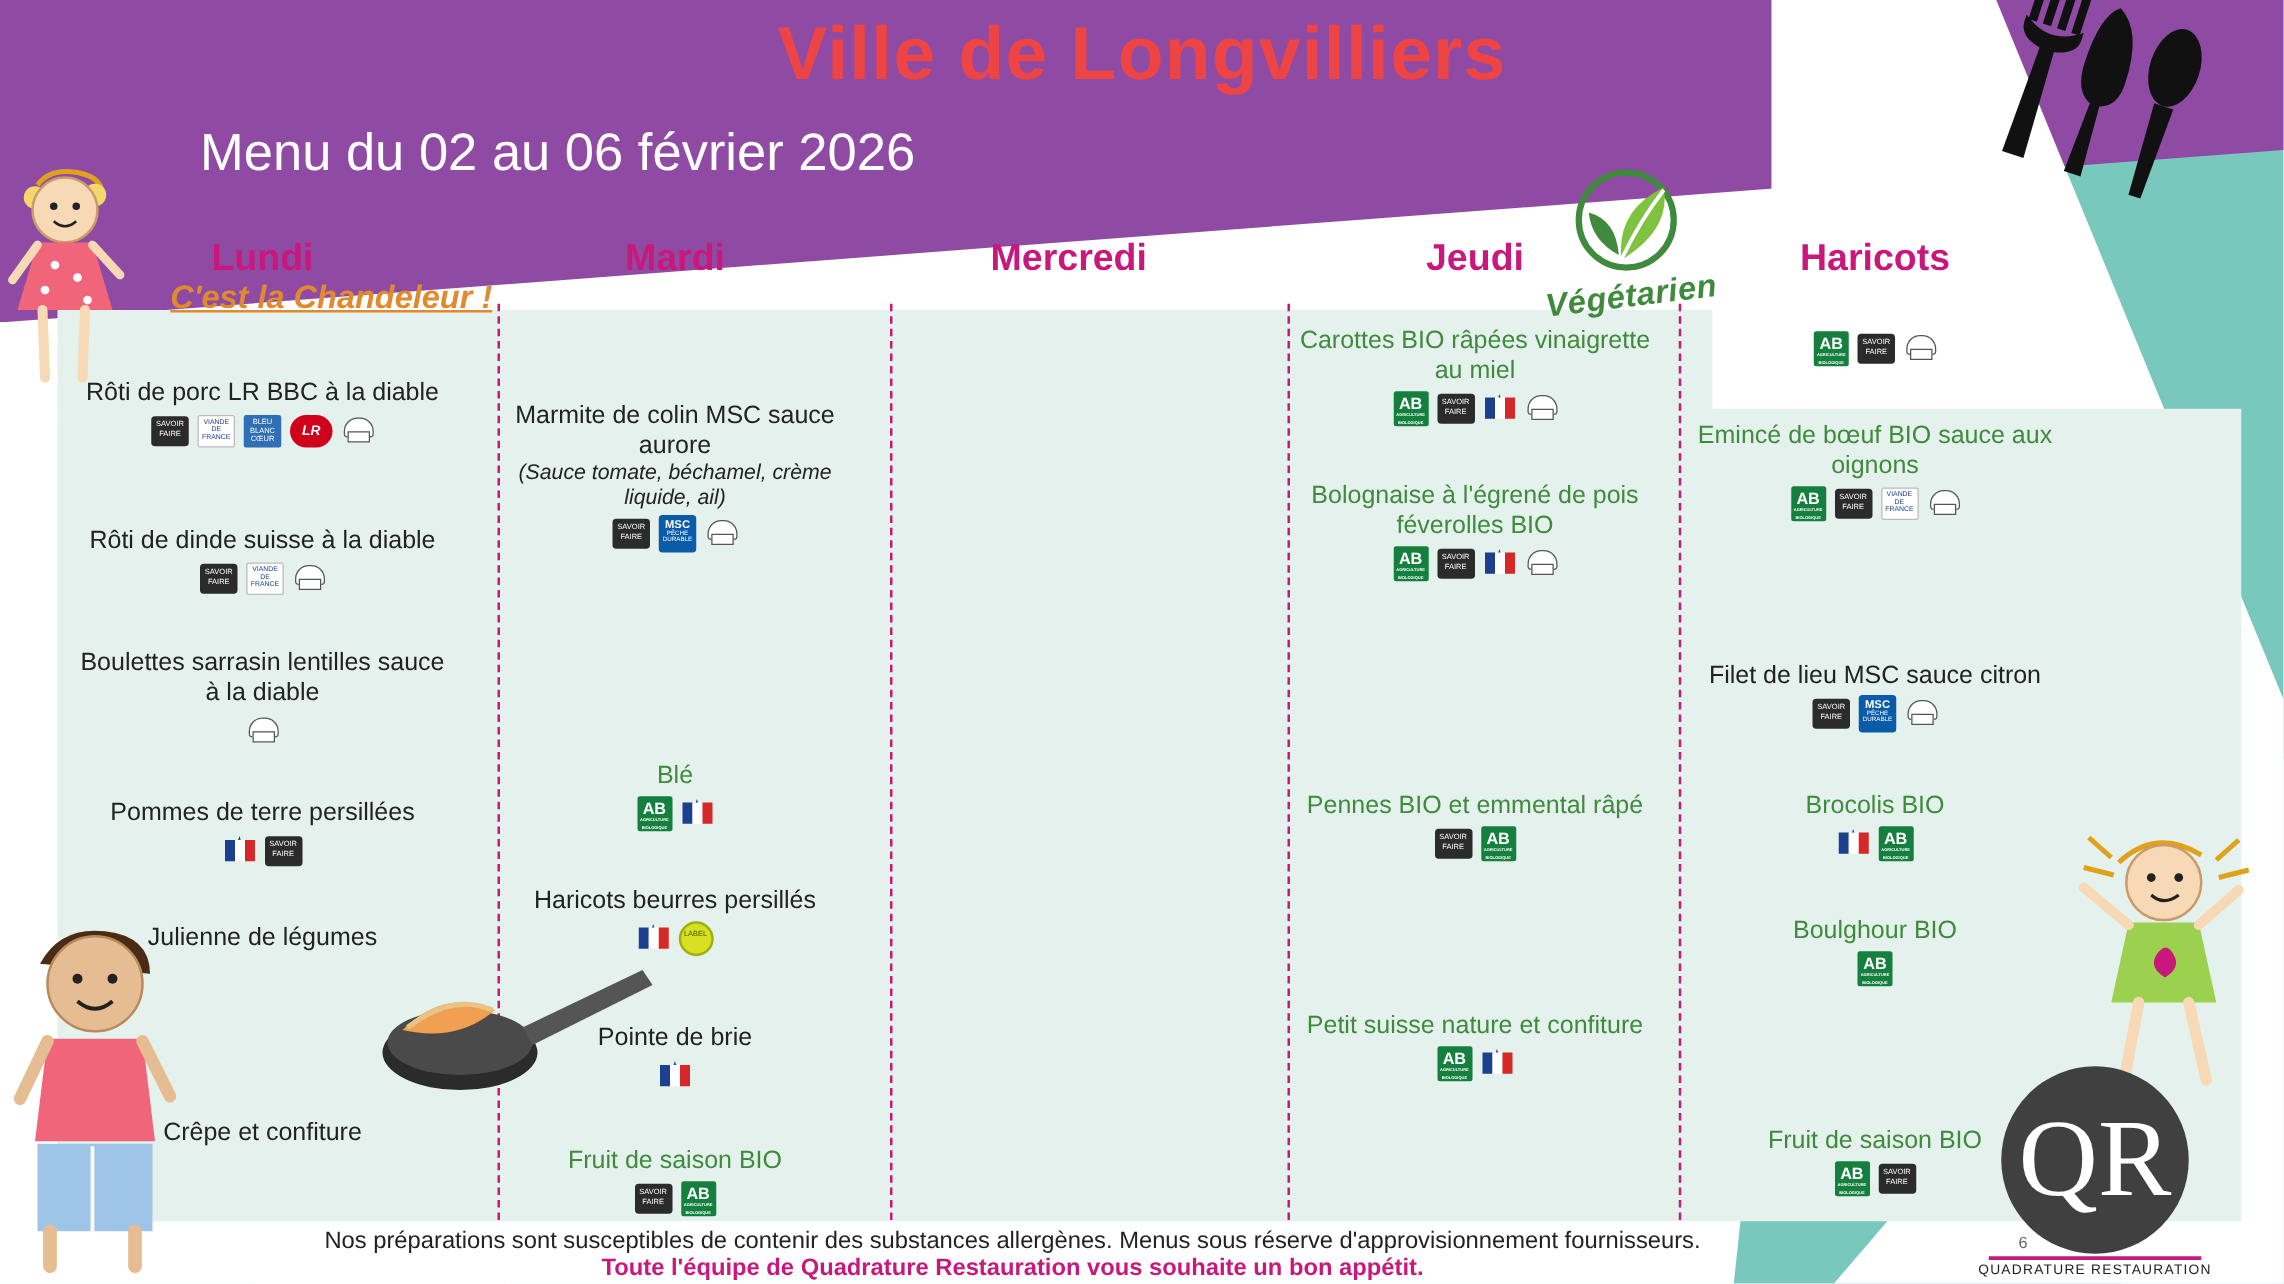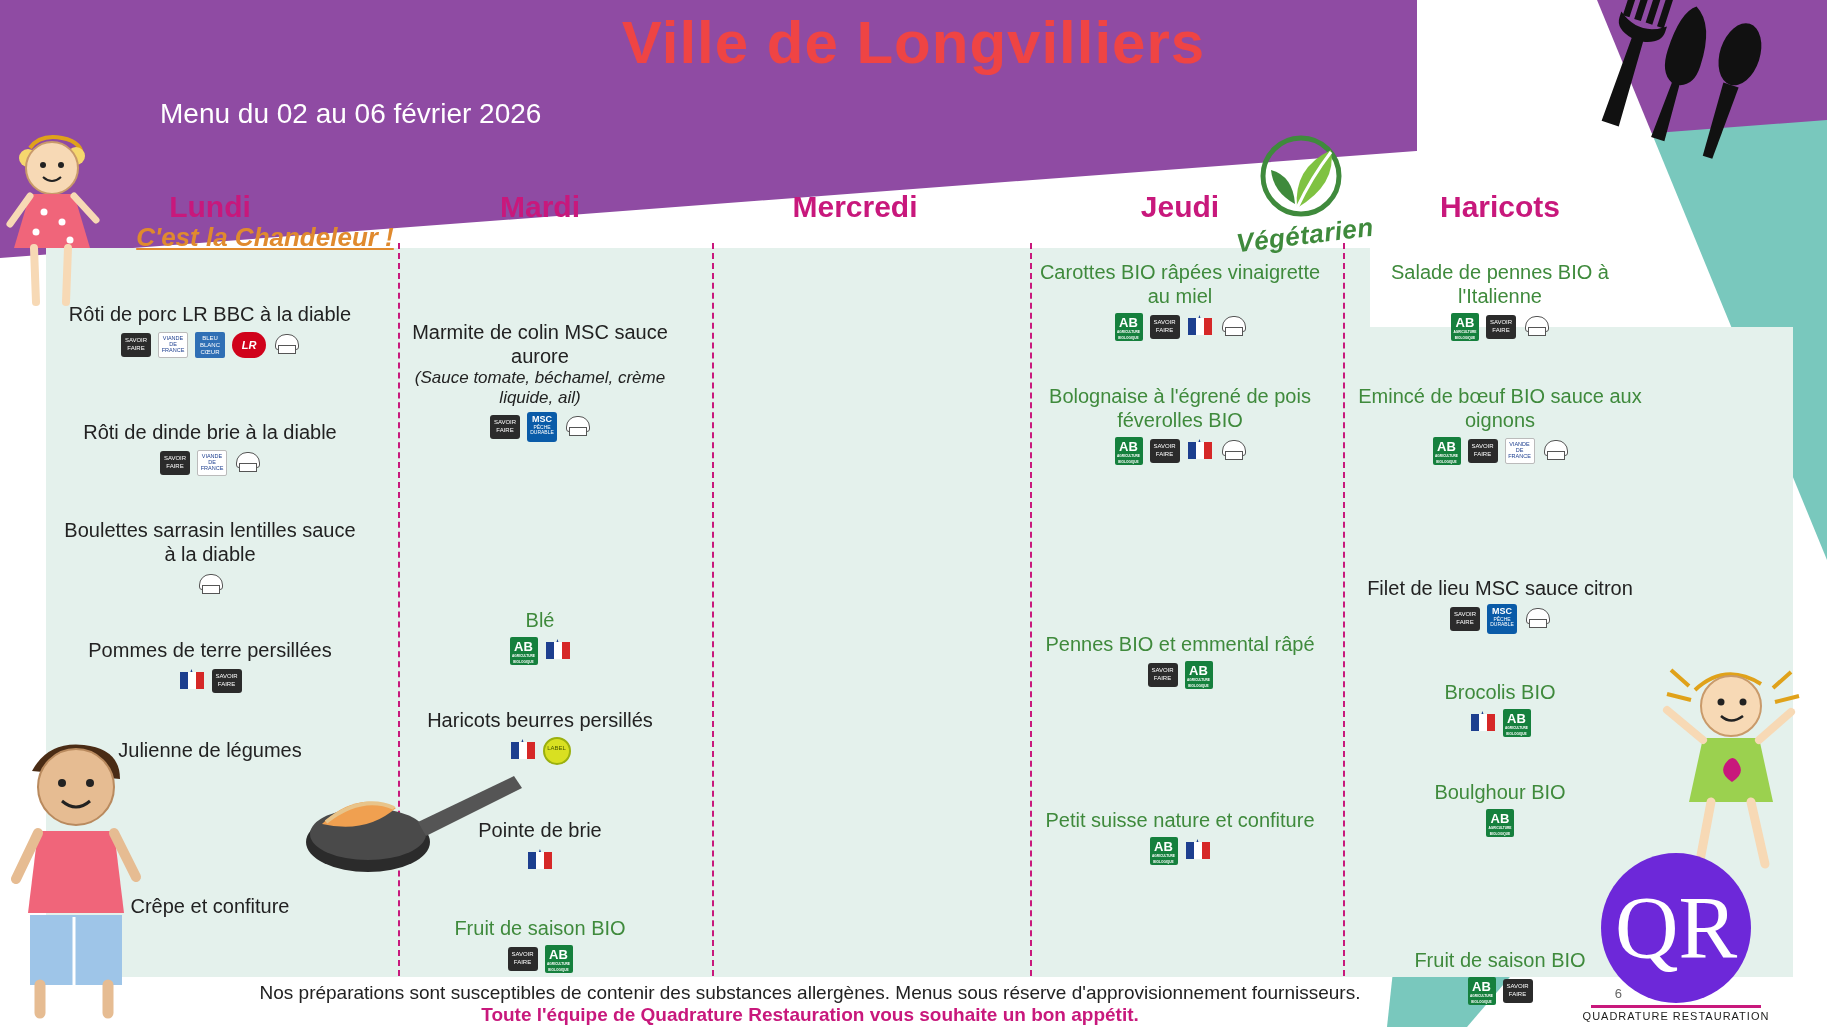--- a/index.html
+++ b/index.html
@@ -39,21 +39,21 @@
   .menu-panel2{
     position:absolute;left:46px;top:248px;width:1324px;height:90px;
     background:#e4f1ec;z-index:2;
   }
   
   .title{
     position:absolute;left:0;top:8px;width:1827px;text-align:center;
     color:#ef4444;font-size:60px;font-weight:bold;letter-spacing:1px;z-index:5;
   }
   .subtitle{
-    position:absolute;left:160px;top:98px;color:#ffffff;font-size:28px;z-index:5;
+    position:absolute;left:160px;top:98px;color:#ffffff;font-size:42px;z-index:5;
   }
   
   .cutlery{position:absolute;right:30px;top:0px;z-index:6;}
   
   .veglogo{position:absolute;left:1236px;top:130px;z-index:6;text-align:center;}
   .veglogo .lbl{
     font-size:26px;font-style:italic;font-weight:bold;color:#3f8a3c;
     transform:rotate(-7deg);margin-top:-6px;letter-spacing:.5px;
   }
   
@@ -105,21 +105,21 @@
   .lb-blue{width:30px;height:26px;background:#2f6fb5;border-radius:2px;color:#fff;
      font-size:6px;line-height:7px;text-align:center;padding-top:3px;box-sizing:border-box;}
   .lb-yellow{width:28px;height:28px;border-radius:50%;background:#d9e021;border:2px solid #9bb00e;
      font-size:6px;color:#4d5a00;text-align:center;line-height:8px;padding-top:5px;box-sizing:border-box;}
   
   .foot1{position:absolute;left:0;top:982px;width:1620px;text-align:center;font-size:19px;color:#222;z-index:8;}
   .foot2{position:absolute;left:0;top:1004px;width:1620px;text-align:center;font-size:19px;font-weight:bold;color:#c8187c;z-index:8;}
   .pagenum{position:absolute;right:205px;bottom:26px;font-size:13px;color:#666;z-index:9;}
   
   .qr{position:absolute;right:36px;bottom:14px;width:230px;height:160px;z-index:9;text-align:center;}
-  .qr .circle{width:150px;height:150px;border-radius:50%;background:#6d28d9;margin:0 auto;position:relative;}
+  .qr .circle{width:150px;height:150px;border-radius:50%;background:#404040;margin:0 auto;position:relative;}
   .qr .circle .q{position:absolute;left:0;top:0;width:150px;height:150px;line-height:150px;
      color:#fff;font-size:88px;font-family:"Liberation Serif",serif;}
   .qr .tag{font-size:11px;letter-spacing:1px;color:#1d1d1b;margin-top:2px;}
   .qr .bar{width:170px;height:3px;background:#c8187c;margin:2px auto 0;}
   
   .kid{position:absolute;z-index:7;}
 </style>
 </head>
 <body>
 
@@ -189,21 +189,21 @@
         </div>
         <div class="lb">
           <div class="lb-chef">
             <div class="hat"></div>
             <div class="band"></div>
           </div>
         </div>
       </div>
     </div>
     <div class="dish" style="margin-top: 60px;">
-      <div class="txt">Rôti de dinde brie à la diable</div>
+      <div class="txt">Rôti de dinde suisse à la diable</div>
       <div class="labels">
         <div class="lb">
           <div class="lb-dark">SAVOIR FAIRE</div>
         </div>
         <div class="lb">
           <div class="lb-vpf">VIANDE DE FRANCE</div>
         </div>
         <div class="lb">
           <div class="lb-chef">
             <div class="hat"></div>
@@ -413,21 +413,20 @@
               <i></i>
               <i></i>
             </div>
           </div>
         </div>
       </div>
     </div>
   </div>
 <div class="col" id="col-vendredi" style="left:1350px;">
     <div class="dish" style="margin-top: 0px;">
-      <div class="txt green">Salade de pennes BIO à l'Italienne</div>
       <div class="labels">
         <div class="lb">
           <div class="lb-ab">AB</div>
         </div>
         <div class="lb">
           <div class="lb-dark">SAVOIR FAIRE</div>
         </div>
         <div class="lb">
           <div class="lb-chef">
             <div class="hat"></div>

